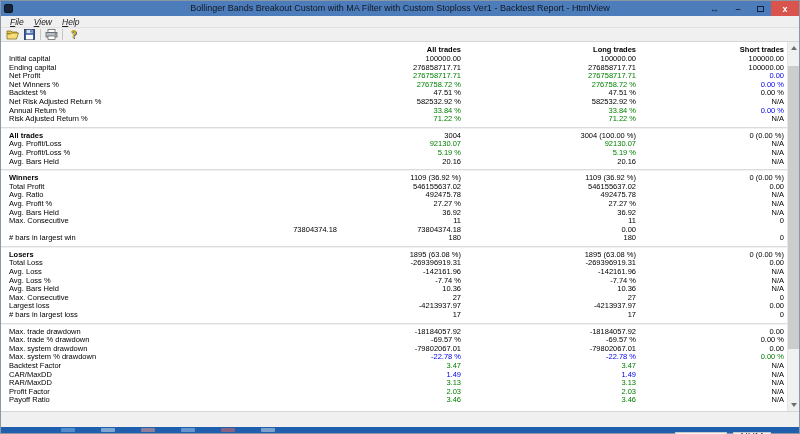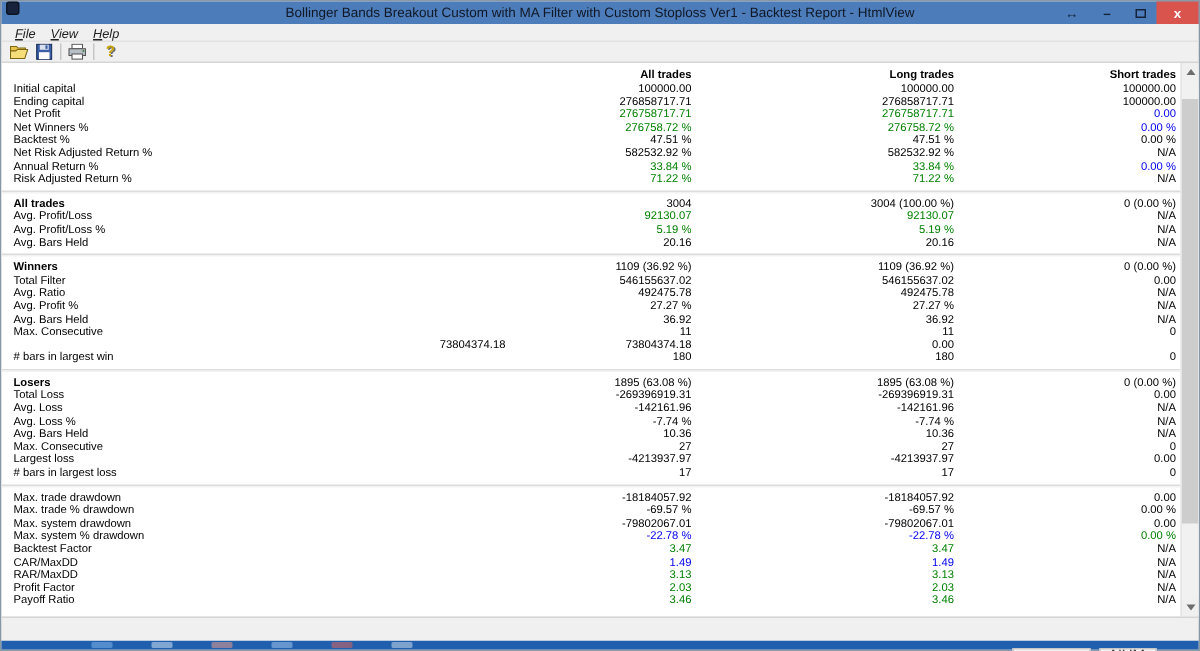--- a/index.html
+++ b/index.html
@@ -2,21 +2,21 @@
 <html><head>
 <meta charset="utf-8">
 <style>
   * { margin:0; padding:0; box-sizing:border-box; }
   html,body { width:800px; height:434px; overflow:hidden; background:#dfe3e8; }
   body { font-family:"Liberation Sans", sans-serif; }
 
   .window { width:800px; height:434px; border:1px solid #8a97a5; display:flex; flex-direction:column; background:#f0f0f0; }
 
   
-  .titlebar { height:15px; background:#4d7cba; display:flex; position:relative; flex:0 0 auto; }
+  .titlebar { height:15px; background:#4d7cba; display:flex; align-items:center; position:relative; flex:0 0 auto; }
   .app-icon { width:9px; height:9px; margin-left:3px; background:#16233a; border:1px solid #0c1524; border-radius:2px; }
   .title-text { position:absolute; left:0; right:0; text-align:center; font-size:9px; color:#101826; line-height:15px; white-space:nowrap; overflow:hidden; }
   .title-controls { margin-left:auto; display:flex; align-items:center; height:100%; z-index:2; }
   .tb-btn { width:22px; height:15px; display:flex; align-items:center; justify-content:center; font-size:9px; color:#14233c; }
   .tb-arrows { width:26px; letter-spacing:-1px; font-weight:bold; }
   .tb-min { font-weight:bold; }
   .tb-max .box { width:7px; height:6px; border:1px solid #14233c; display:block; }
   .tb-close { width:28px; background:#d9544d; color:#fff; font-size:9px; font-weight:bold; }
 
   
@@ -197,21 +197,21 @@
             <div class="val c-k">N/A</div>
           </div>
           <div class="sep"></div>
           <div class="grid-row">
             <div class="lbl sec-title">Winners</div>
             <div class="val c-k">1109 (36.92 %)</div>
             <div class="val c-k">1109 (36.92 %)</div>
             <div class="val c-k">0 (0.00 %)</div>
           </div>
           <div class="grid-row">
-            <div class="lbl">Total Filter</div>
+            <div class="lbl">Total Profit</div>
             <div class="val c-k">546155637.02</div>
             <div class="val c-k">546155637.02</div>
             <div class="val c-k">0.00</div>
           </div>
           <div class="grid-row">
             <div class="lbl">Avg. Ratio</div>
             <div class="val c-k">492475.78</div>
             <div class="val c-k">492475.78</div>
             <div class="val c-k">N/A</div>
           </div>

